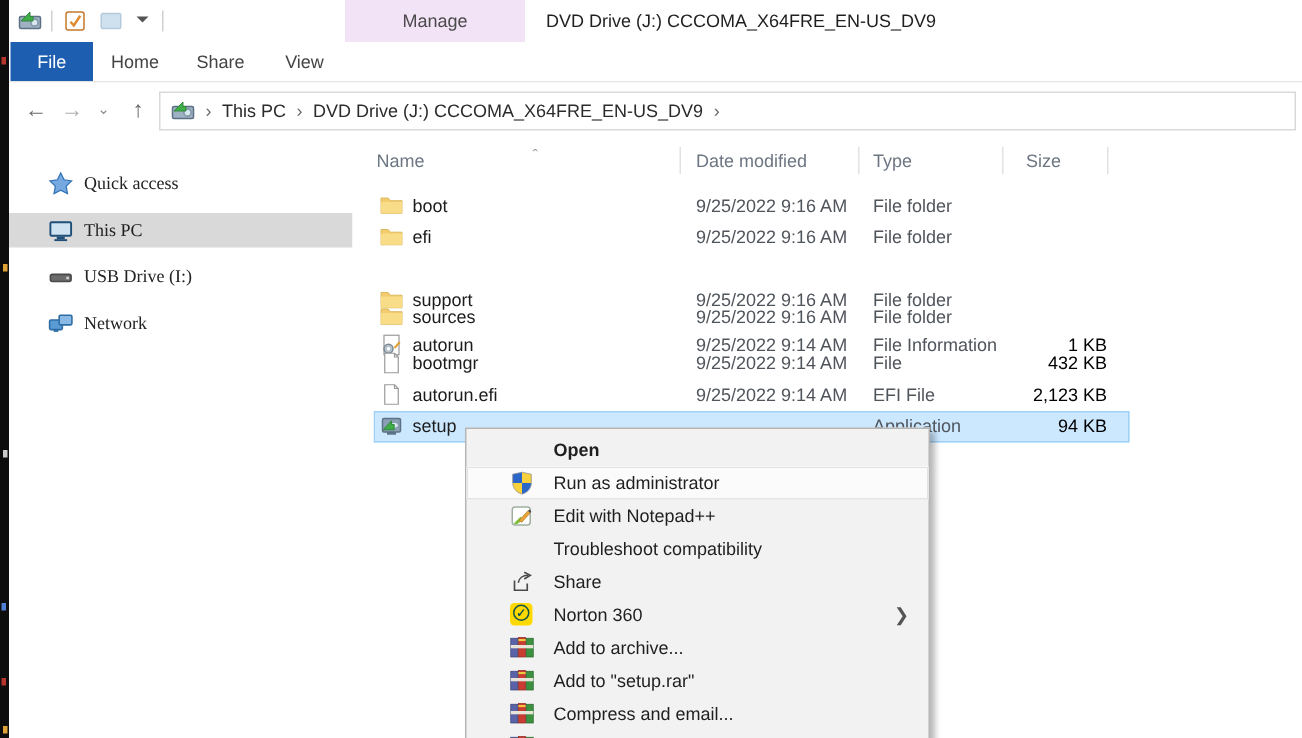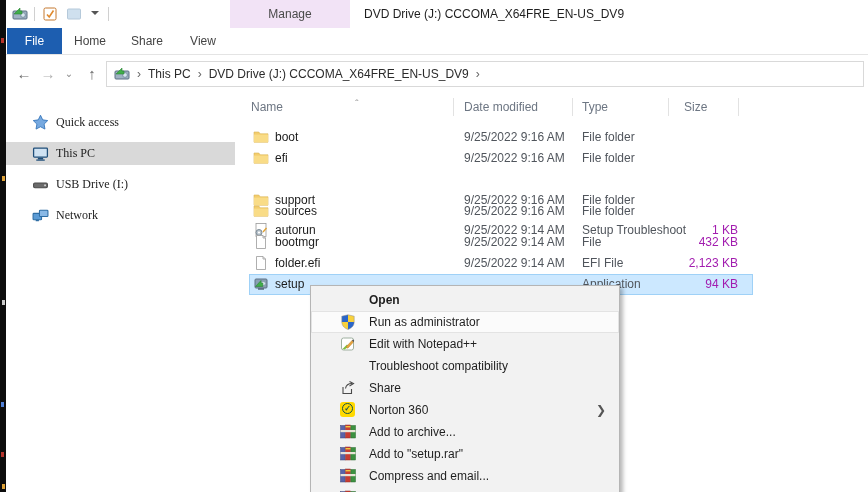--- a/index.html
+++ b/index.html
@@ -57,21 +57,21 @@
   .col-sep { position:absolute; top:6px; width:1px; height:18px; background:#e2e2e2; }
   .sort-caret { position:absolute; left:104px; top:-3px; color:#9a9a9a; font-size:11px; }
 
   .frow { position:absolute; left:14px; width:504px; height:21px; line-height:21px; }
   .frow.selected { background:#cce8ff; box-shadow:0 0 0 1px #9fd1f7 inset; }
   .fcell { position:absolute; top:0; white-space:nowrap; color:#1c1c1c; }
   .f-ico { position:absolute; left:4px; top:2px; width:16px; height:16px; }
   .f-name { left:26px; }
   .f-date { left:215px; color:#50555c; }
   .f-type { left:333px; color:#50555c; }
-  .f-size { left:384px; width:105px; text-align:right; color:#a21caf; }
+  .f-size { left:384px; width:105px; text-align:right; color:#000000; }
 
   
   .ctxmenu { position:absolute; left:304px; top:285px; width:310px; height:230px; background:#f2f2f2; border:1px solid #b5b5b5; box-shadow:3px 3px 4px rgba(0,0,0,.28); padding-top:3px; z-index:20; }
   .mi { position:relative; height:22px; line-height:22px; padding-left:58px; color:#1f1f1f; white-space:nowrap; }
   .mi.bold { font-weight:bold; }
   .mi.hover { background:#fbfbfb; box-shadow:0 0 0 1px #e3e3e3 inset; }
   .mi-ico { position:absolute; left:29px; top:3px; width:16px; height:16px; }
   .mi-sub { position:absolute; right:13px; top:0; color:#555; font-size:12px; }
 
   
@@ -251,39 +251,39 @@
       </div>
       <div class="frow" style="top:128px;">
         <span class="f-ico"><svg width="16" height="16" viewBox="0 0 16 16">
               <rect x="3" y="1.5" width="10" height="13" fill="#fff" stroke="#9a9a9a" stroke-width="0.8"></rect>
               <circle cx="6" cy="10.5" r="3" fill="#b7c3cc" stroke="#7c8a94"></circle>
               <circle cx="6" cy="10.5" r="1.1" fill="#fff"></circle>
               <path d="M9.5 9.5 L13 5.5 L14 6.5 L10.5 10.5 Z" fill="#e0a030"></path>
             </svg></span>
         <span class="fcell f-name">autorun</span>
         <span class="fcell f-date">9/25/2022 9:14 AM</span>
-        <span class="fcell f-type">Setup Troubleshoot</span>
+        <span class="fcell f-type">File Information</span>
         <span class="fcell f-size">1 KB</span>
       </div>
       <div class="frow" style="top:140px;">
         <span class="f-ico"><svg width="16" height="16" viewBox="0 0 16 16">
               <path d="M3.5 1.5 H10 L12.5 4 V14.5 H3.5 Z" fill="#fff" stroke="#9a9a9a" stroke-width="0.8"></path>
               <path d="M10 1.5 V4 H12.5" fill="none" stroke="#9a9a9a" stroke-width="0.8"></path>
             </svg></span>
         <span class="fcell f-name">bootmgr</span>
         <span class="fcell f-date">9/25/2022 9:14 AM</span>
         <span class="fcell f-type">File</span>
         <span class="fcell f-size">432 KB</span>
       </div>
       <div class="frow" style="top:161px;">
         <span class="f-ico"><svg width="16" height="16" viewBox="0 0 16 16">
               <path d="M3.5 1.5 H10 L12.5 4 V14.5 H3.5 Z" fill="#fff" stroke="#9a9a9a" stroke-width="0.8"></path>
               <path d="M10 1.5 V4 H12.5" fill="none" stroke="#9a9a9a" stroke-width="0.8"></path>
             </svg></span>
-        <span class="fcell f-name">folder.efi</span>
+        <span class="fcell f-name">autorun.efi</span>
         <span class="fcell f-date">9/25/2022 9:14 AM</span>
         <span class="fcell f-type">EFI File</span>
         <span class="fcell f-size">2,123 KB</span>
       </div>
       <div class="frow selected" style="top:182px;padding-left:12px;">
         <span class="f-ico"><svg width="16" height="16" viewBox="0 0 16 16">
               <rect x="2" y="3" width="12" height="9" rx="1" fill="#8aa0b4" stroke="#5d7184"></rect>
               <ellipse cx="10" cy="7.5" rx="2.6" ry="2" fill="#d8e6ef" stroke="#7d93a5" stroke-width="0.6"></ellipse>
               <path d="M2.5 10.5 L8 4.5 L8 7 L9.8 7 L9.8 10.5 Z" fill="#3fae49" stroke="#2d8337" stroke-width="0.6"></path>
               <rect x="5" y="12" width="6" height="1.8" fill="#5d7184"></rect>

